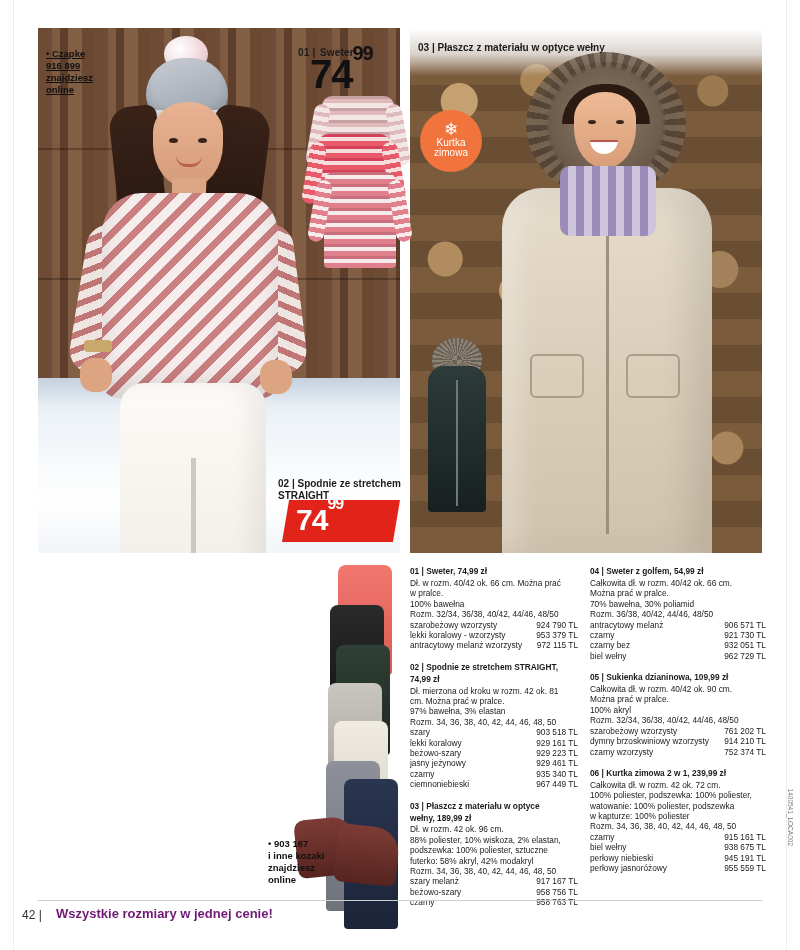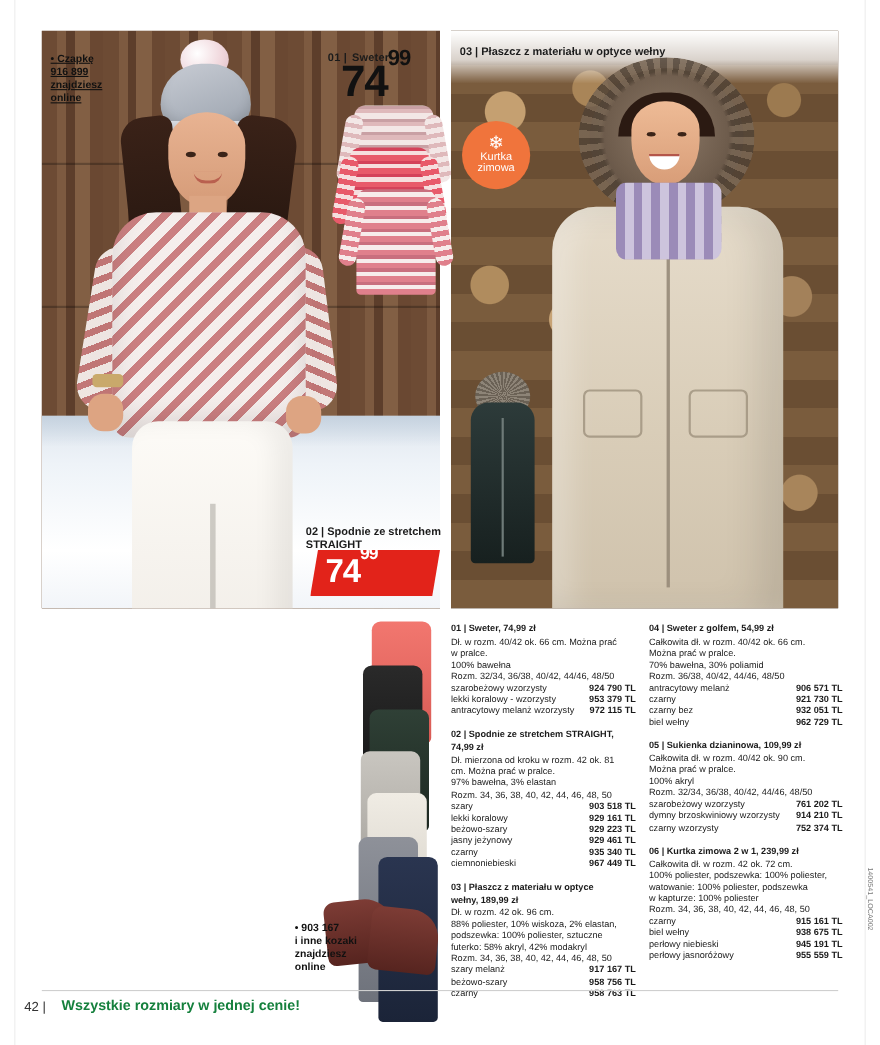--- a/index.html
+++ b/index.html
@@ -344,33 +344,33 @@
     position:absolute; top:566px;
     font-size:8.3px; line-height:10.4px; color:#1a1a1a;
   }
   .col-left { left:410px; width:168px; }
   .col-right { left:590px; width:176px; }
   .blk { margin-bottom:11px; }
   .blk .head { font-weight:bold; margin-bottom:1.5px; }
   .blk .line { white-space:nowrap; }
   .row { display:flex; justify-content:space-between; }
   .row .nm { white-space:nowrap;text-align:center; }
-  .row .sku { white-space:nowrap;font-weight:bold; }
+  .row .sku { white-space:nowrap; }
 
   
   .footer-rule{
     position:absolute; left:38px; top:900px; width:724px; height:1px; background:#cfcfcf;
   }
   .pageno{
     position:absolute; left:22px; top:908px;
     font-size:12px; color:#333;
   }
   .footer-text{
     position:absolute; left:56px; top:906px;
-    font-size:13px; font-weight:bold; color:#15803d;
+    font-size:13px; font-weight:bold; color:#701a75;
   }
   .side-code{
     position:absolute; right:6px; top:846px;
     font-size:6.5px; color:#777;
     transform: rotate(90deg); transform-origin: right top;
     white-space:nowrap;
   }
   .edge-left{
     position:absolute; left:0; top:0; width:14px; height:950px;
     background:#ffffff; border-right:1px solid #ededed;

